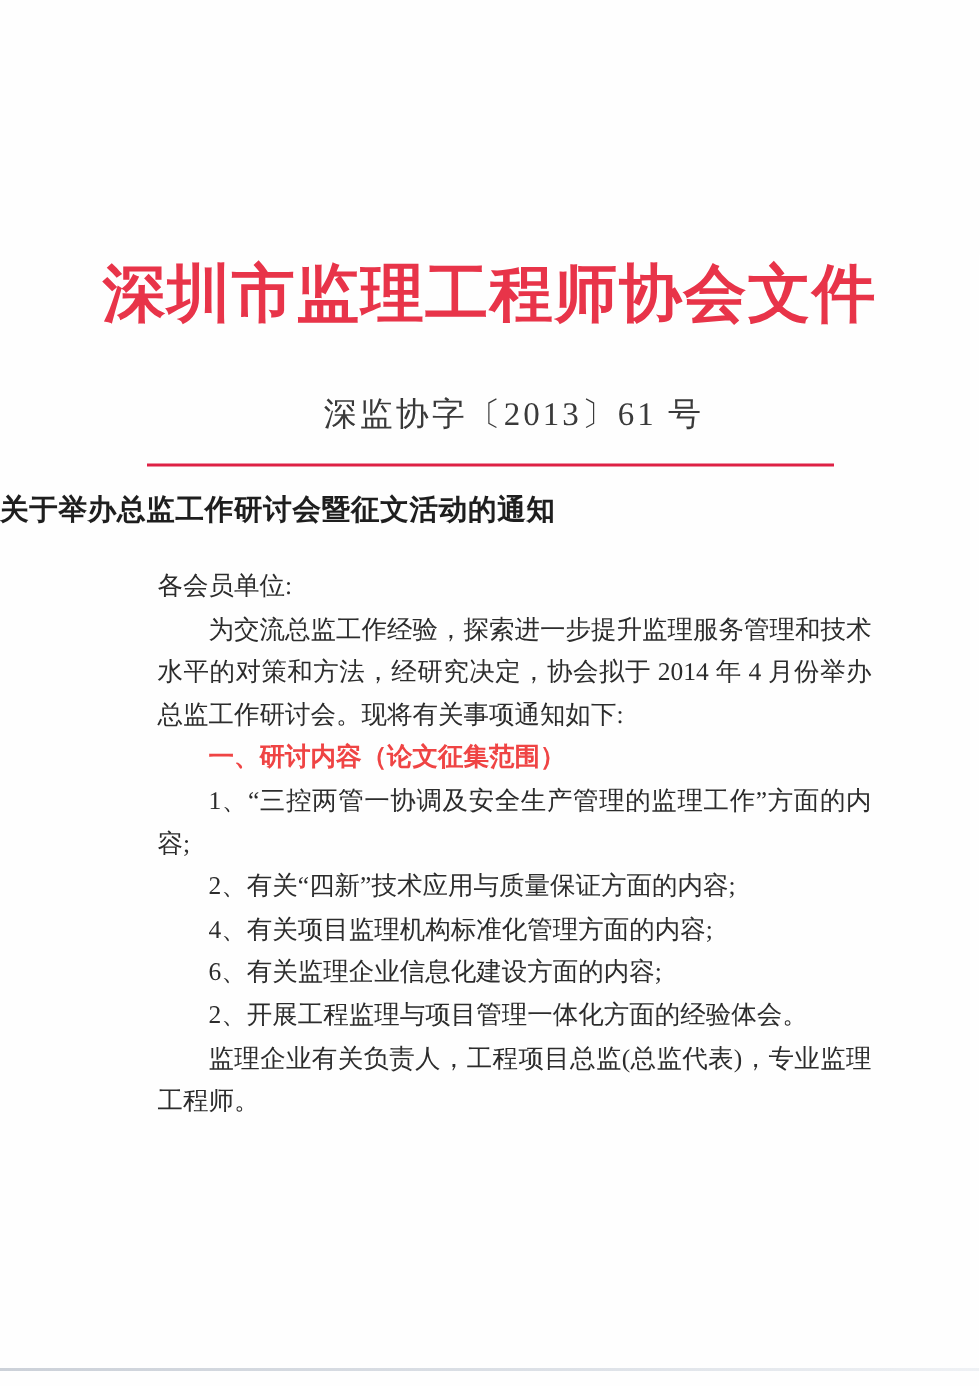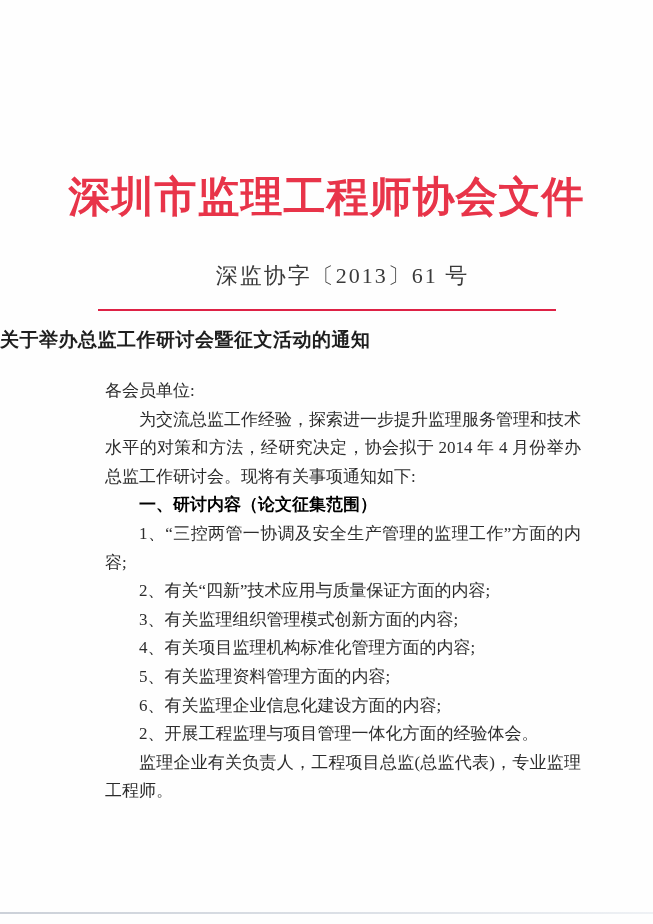--- a/index.html
+++ b/index.html
@@ -72,21 +72,21 @@
   }
   .content p {
     margin: 0;
     text-indent: 2em;
   }
   .content p.salutation {
     text-indent: 0;
   }
   .content p.heading {
     font-weight: bold;
-    color: #000000;
+    color: #ef4444;
   }
   .scan-edge-bottom {
     position: absolute;
     left: 0;
     top: 912px;
     width: 100%;
     height: 2px;
     background: linear-gradient(to right, #c3c9d2, #d8dde4 60%, #eceff3);
     opacity: 0.85;
   }
@@ -103,23 +103,21 @@
   <div class="red-line"></div>
 
   <div class="doc-title">关于举办总监工作研讨会暨征文活动的通知</div>
 
   <div class="content">
     <p class="salutation">各会员单位:</p>
     <p class="body">为交流总监工作经验，探索进一步提升监理服务管理和技术水平的对策和方法，经研究决定，协会拟于 2014 年 4 月份举办总监工作研讨会。现将有关事项通知如下:</p>
     <p class="heading">一、研讨内容（论文征集范围）</p>
     <p class="body">1、“三控两管一协调及安全生产管理的监理工作”方面的内容;</p>
     <p class="body">2、有关“四新”技术应用与质量保证方面的内容;</p>
-    <p class="body">3、有关监理组织管理模式创新方面的内容;</p>
     <p class="body">4、有关项目监理机构标准化管理方面的内容;</p>
-    <p class="body">5、有关监理资料管理方面的内容;</p>
     <p class="body">6、有关监理企业信息化建设方面的内容;</p>
     <p class="body">2、开展工程监理与项目管理一体化方面的经验体会。</p>
     <p class="body">监理企业有关负责人，工程项目总监(总监代表)，专业监理工程师。</p>
   </div>
 
   <div class="scan-edge-bottom"></div>
 
 </div>
 
 </body></html>

